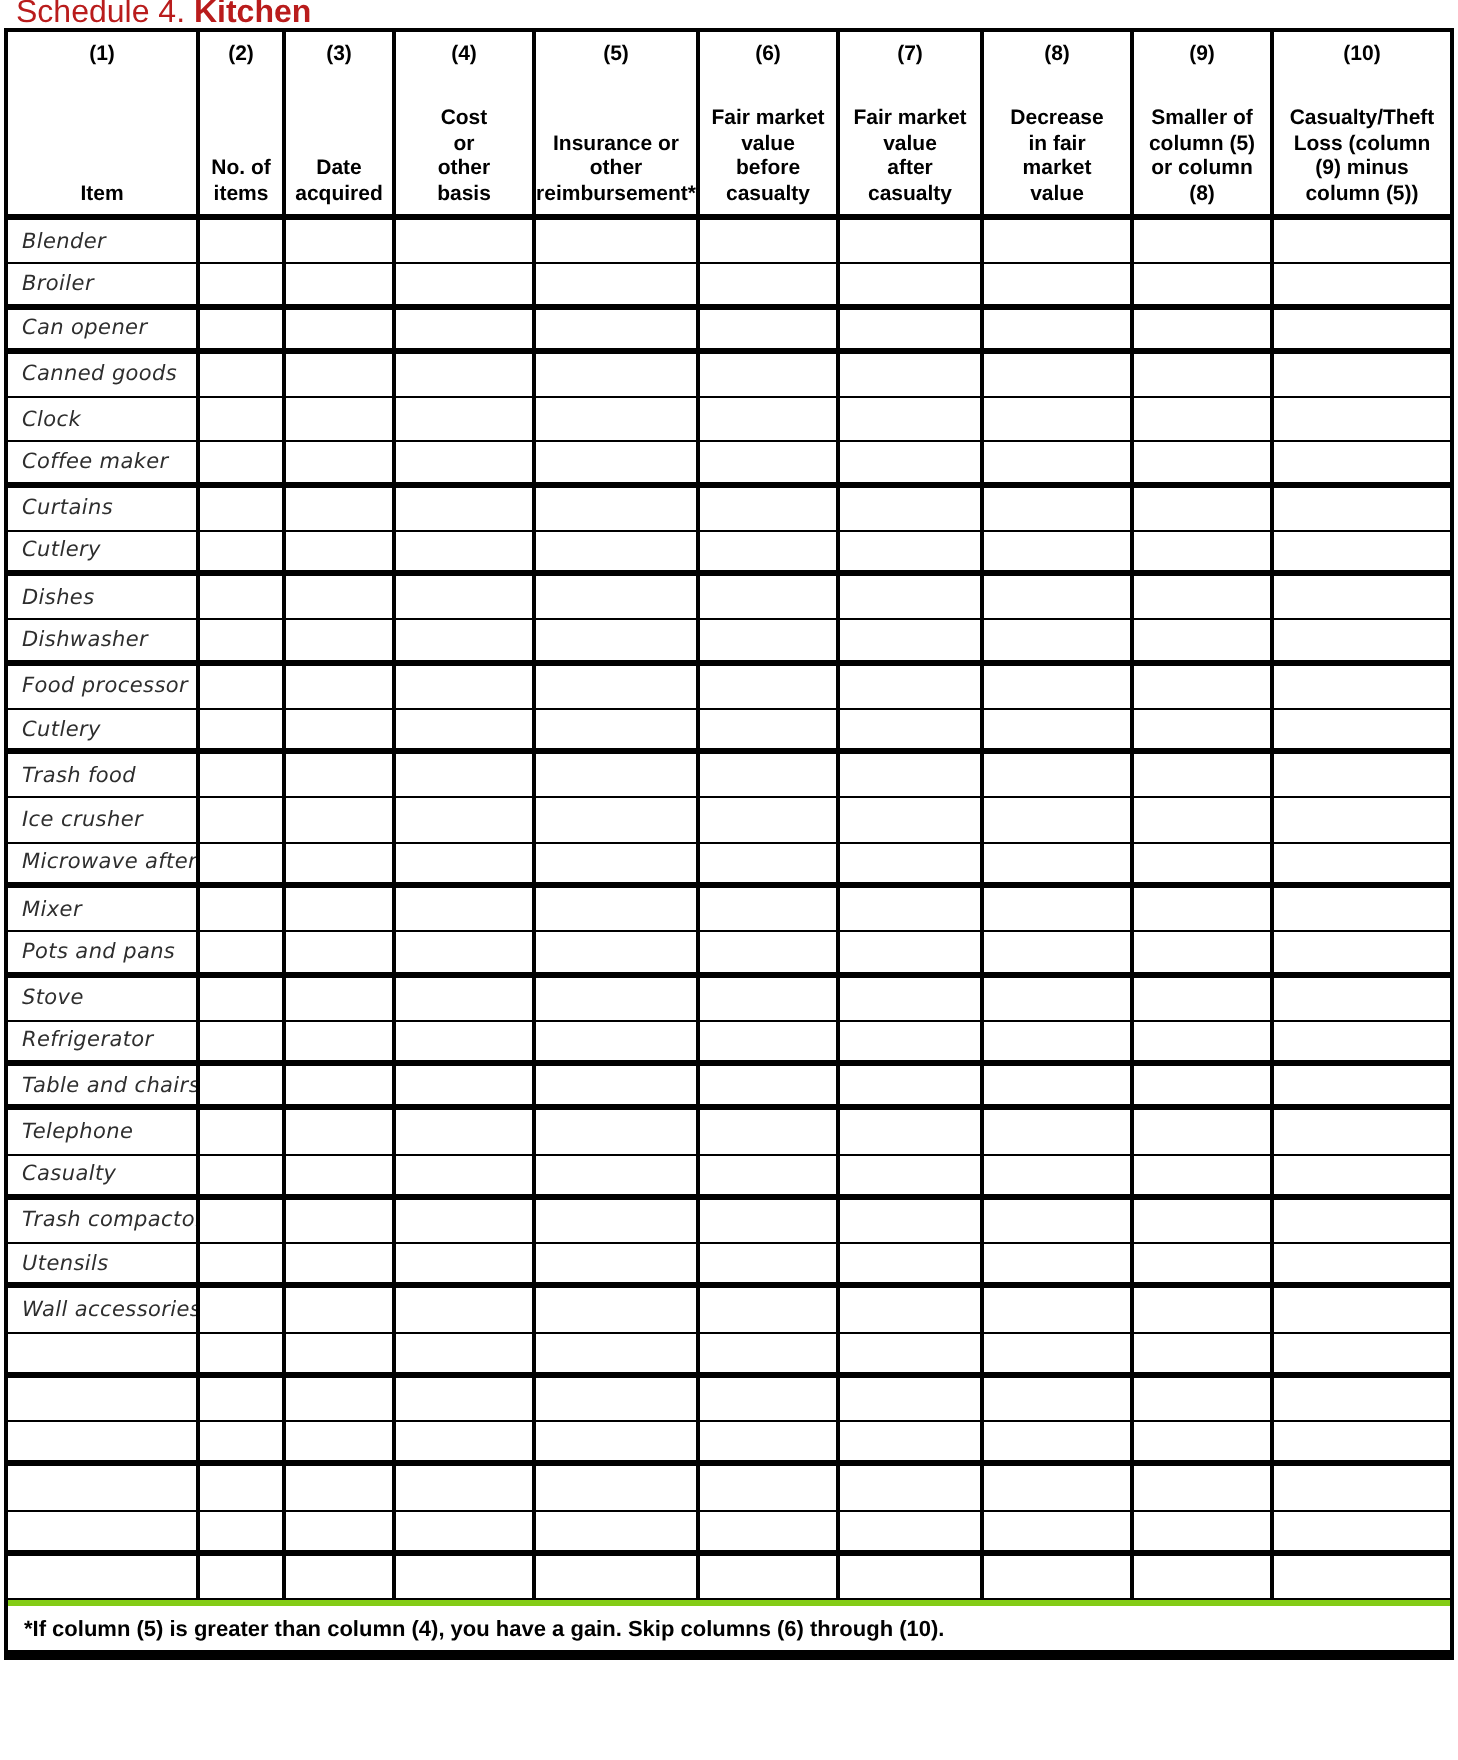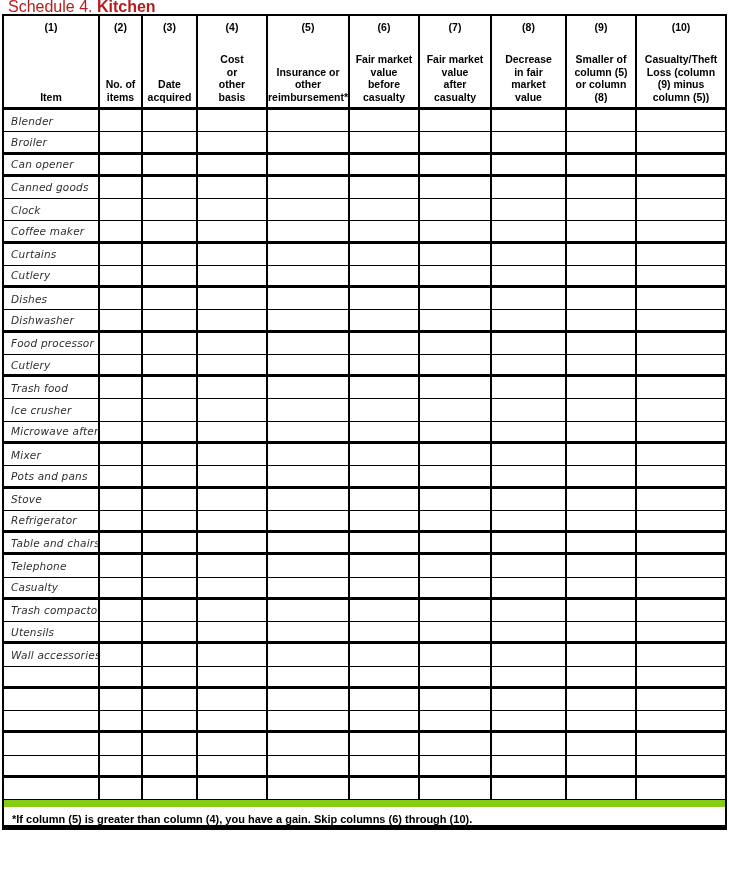--- a/index.html
+++ b/index.html
@@ -74,21 +74,21 @@
     font-size: 10.5px;
     letter-spacing: 0.2px;
     color: #2e2e2e;
     white-space: nowrap;
     overflow: hidden;
   }
 
   
   .footnote-row {
     height: 25px;
-    border-top: 7px solid #84cc16;
+    border-top: 3px solid #84cc16;
     font-weight: bold;
     font-size: 11px;
     padding: 6px 0 0 8px;
     white-space: nowrap;
   }
 </style>
 </head>
 <body>
 
 <div class="page">

